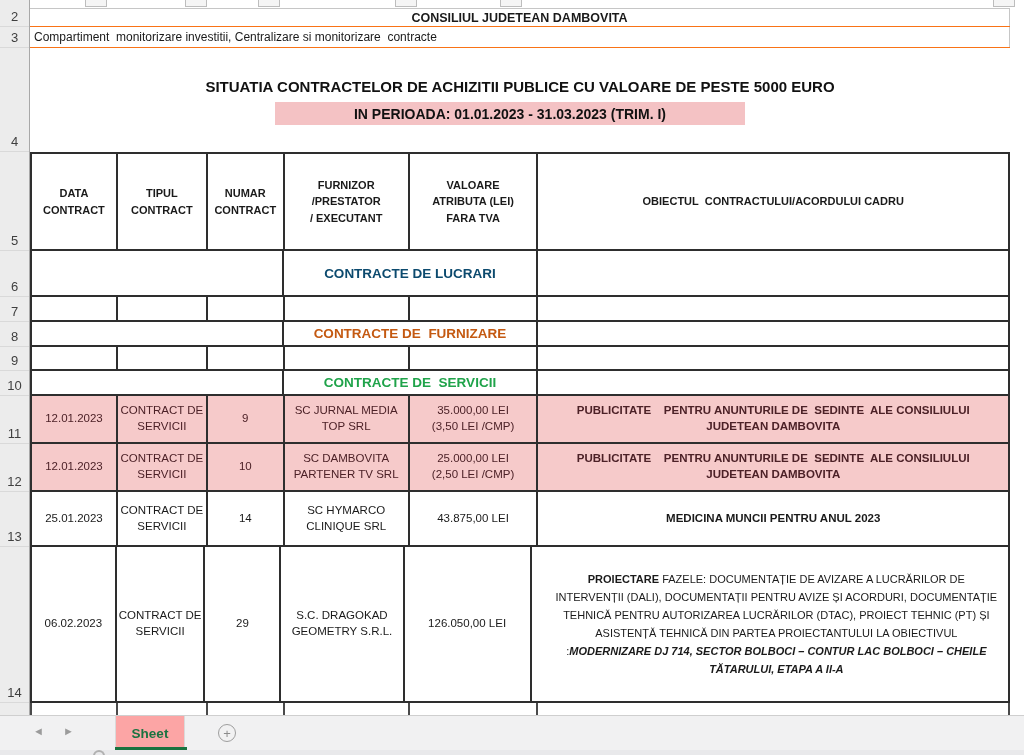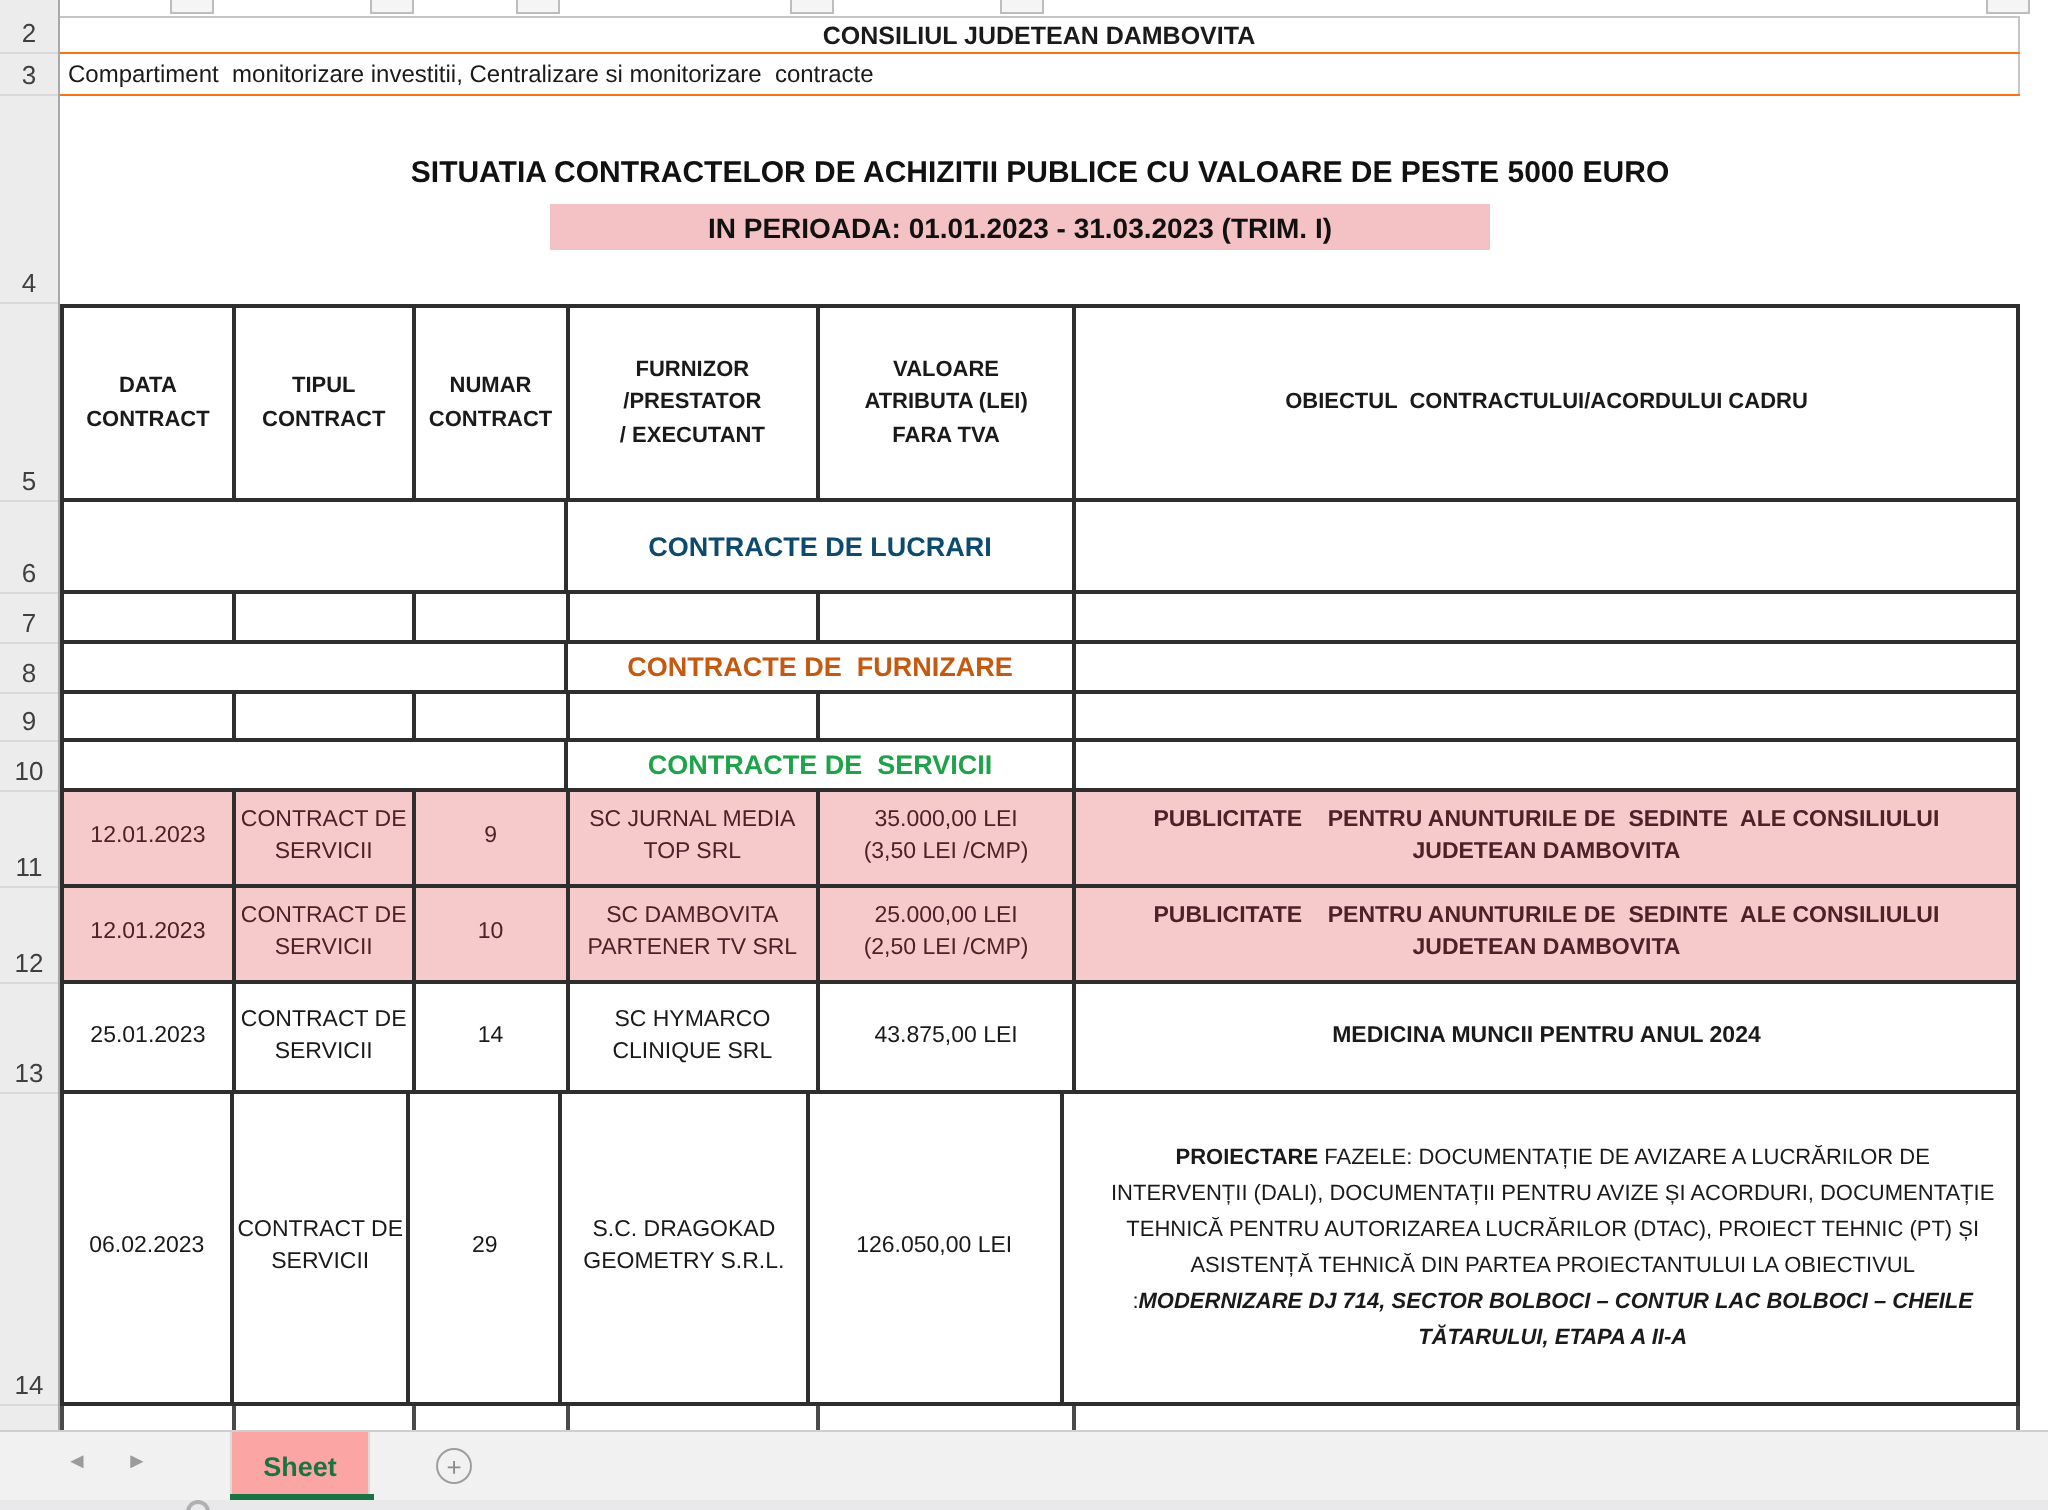--- a/index.html
+++ b/index.html
@@ -170,21 +170,21 @@
   </div>
 
   <div class="srow trow" style="top:492px;height:55px;">
     <div class="cell data c1">25.01.2023</div>
     <div class="cell data c2">CONTRACT DE
 SERVICII</div>
     <div class="cell data c3">14</div>
     <div class="cell data c4">SC HYMARCO
 CLINIQUE SRL</div>
     <div class="cell data c5">43.875,00 LEI</div>
-    <div class="cell data c6 obj">MEDICINA MUNCII PENTRU ANUL 2024</div>
+    <div class="cell data c6 obj">MEDICINA MUNCII PENTRU ANUL 2023</div>
   </div>
 
   <div class="srow trow" style="top:547px;height:156px;">
     <div class="cell data c1">06.02.2023</div>
     <div class="cell data c2">CONTRACT DE
 SERVICII</div>
     <div class="cell data c3">29</div>
     <div class="cell data c4">S.C. DRAGOKAD
 GEOMETRY S.R.L.</div>
     <div class="cell data c5">126.050,00 LEI</div>

